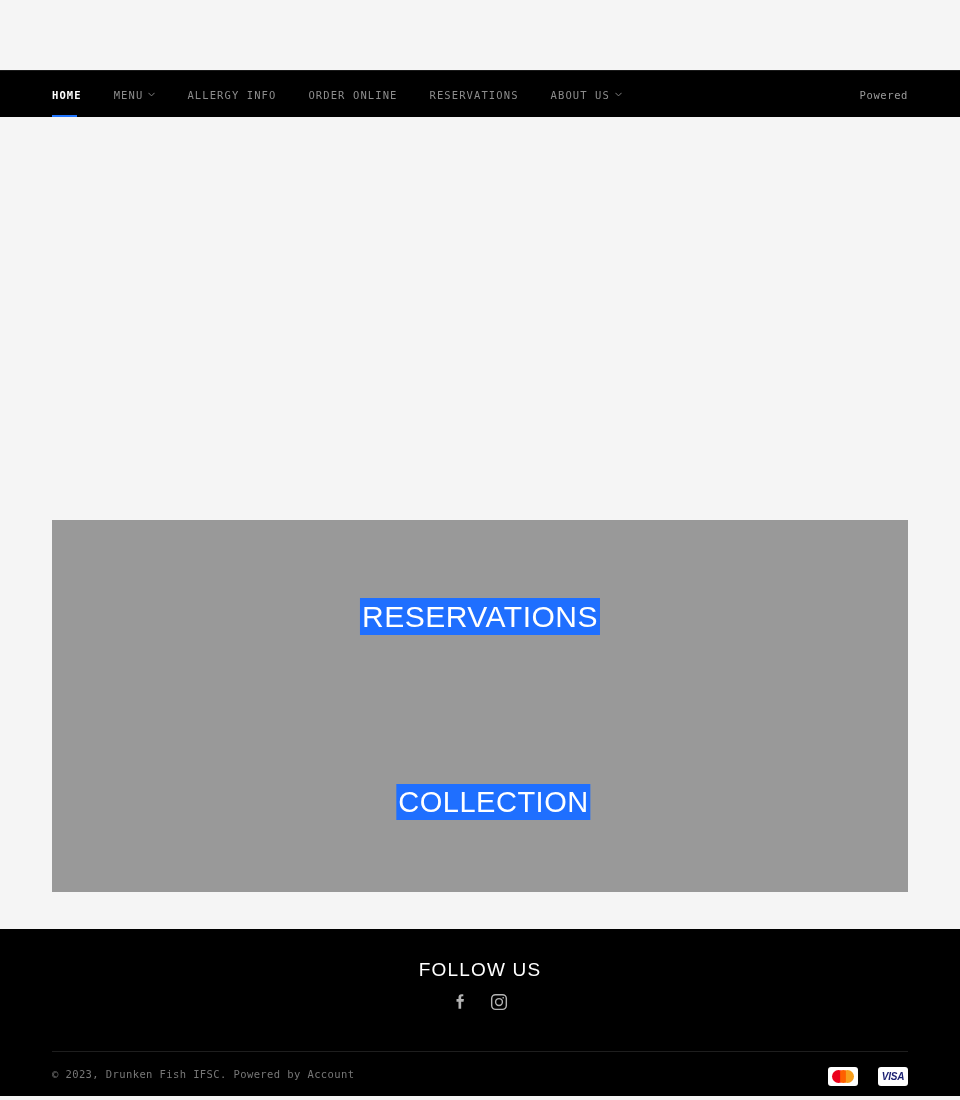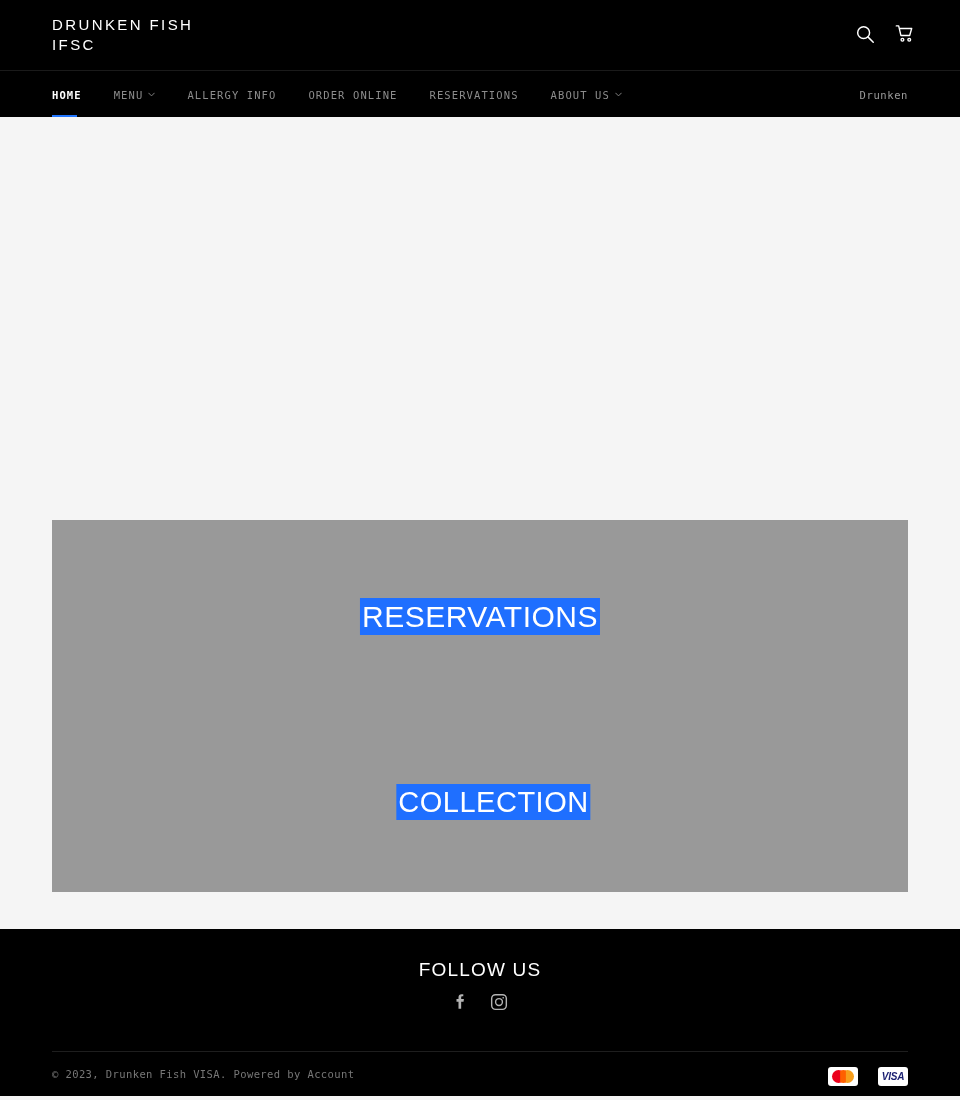--- a/index.html
+++ b/index.html
@@ -261,40 +261,20 @@
     font-style: italic;
     font-size: 10px;
     letter-spacing: -0.2px;
   }
 </style>
 </head>
 <body>
 
 <div class="page">
 
-  <header class="site-header">
-    <div class="logo">DRUNKEN FISH
-IFSC</div>
-
-    <div class="header-icons">
-      <span class="hicon">
-        <svg viewBox="0 0 24 24" width="22" height="22" fill="none" stroke="currentColor" stroke-width="1.6">
-          <circle cx="10.5" cy="10.5" r="6.5"></circle>
-          <line x1="15.4" y1="15.4" x2="21" y2="21" stroke-linecap="round"></line>
-        </svg>
-      </span>
-      <span class="hicon">
-        <svg viewBox="0 0 24 24" width="22" height="22" fill="none" stroke="currentColor" stroke-width="1.5">
-          <path d="M2.5 3.2h2.6l2.4 10.4h9.6l2.2-7.6H6.2" stroke-linecap="round" stroke-linejoin="round"></path>
-          <circle cx="9.2" cy="18.3" r="1.5"></circle>
-          <circle cx="16.6" cy="18.3" r="1.5"></circle>
-        </svg>
-      </span>
-    </div>
-  </header>
 
   <nav class="nav-bar">
     <ul class="nav-list">
 
       <li class="nav-item active">
         <span class="nav-link">Home</span>
       </li>
 
       <li class="nav-item">
         <span class="nav-link">Menu</span>
@@ -321,21 +301,21 @@
         <span class="nav-link">About Us</span>
         <span class="caret">
           <svg viewBox="0 0 10 6" width="7" height="7" fill="none" stroke="currentColor" stroke-width="1.3">
             <path d="M1 1l4 4 4-4" stroke-linecap="round" stroke-linejoin="round"></path>
           </svg>
         </span>
       </li>
 
     </ul>
 
-    <a class="account-link">Drunken</a>
+    <a class="account-link">Powered</a>
   </nav>
 
   <main class="main">
     <section class="media-block">
 
       <div class="overlay-link" id="reservations-link">
         <span class="hl">RESERVATIONS</span>
       </div>
 
       <div class="overlay-link" id="collection-link">
@@ -359,21 +339,21 @@
         <svg viewBox="0 0 24 24" width="20" height="20" fill="none" stroke="currentColor" stroke-width="1.7">
           <rect x="3.2" y="3.2" width="17.6" height="17.6" rx="4.6"></rect>
           <circle cx="12" cy="12" r="4.1"></circle>
           <circle cx="17" cy="7" r="1" fill="currentColor" stroke="none"></circle>
         </svg>
       </a>
     </div>
 
     <div class="footer-rule"></div>
 
-    <div class="copyright"><span>© 2023, Drunken Fish VISA. Powered by </span><span class="shop-link">Account</span></div>
+    <div class="copyright"><span>© 2023, Drunken Fish IFSC. Powered by </span><span class="shop-link">Account</span></div>
 
     <div class="payment-row">
       <span class="pay-card">
         <span class="mc-circles">
           <i class="left"></i>
             <i class="right"></i>
             <i class="mid"></i>
         </span>
       </span>
       <span class="pay-card">

